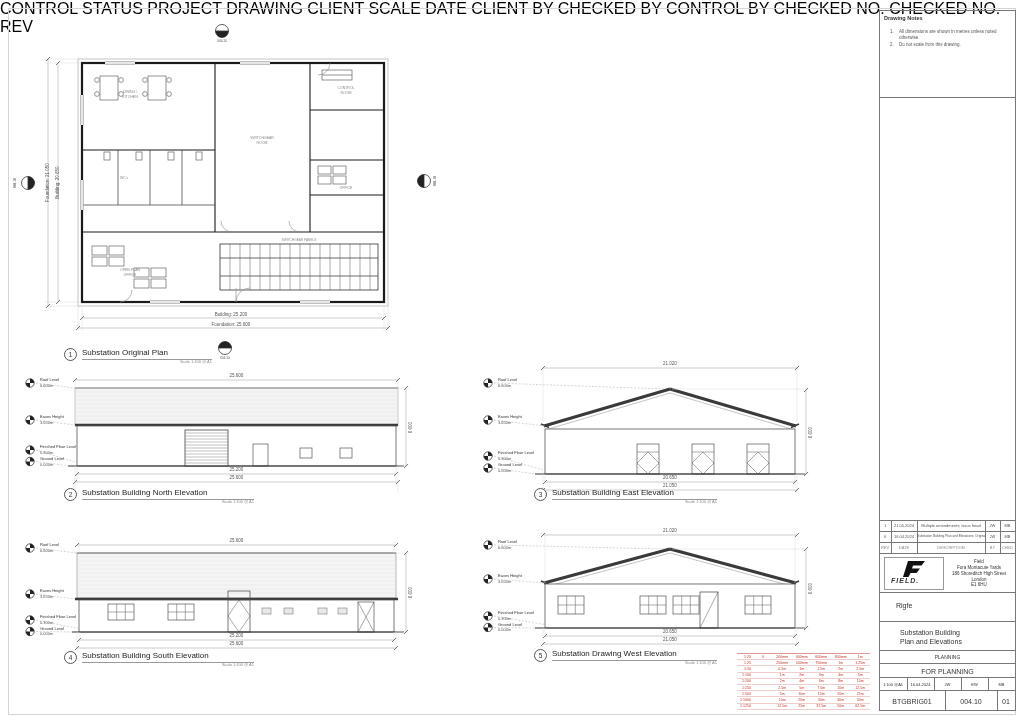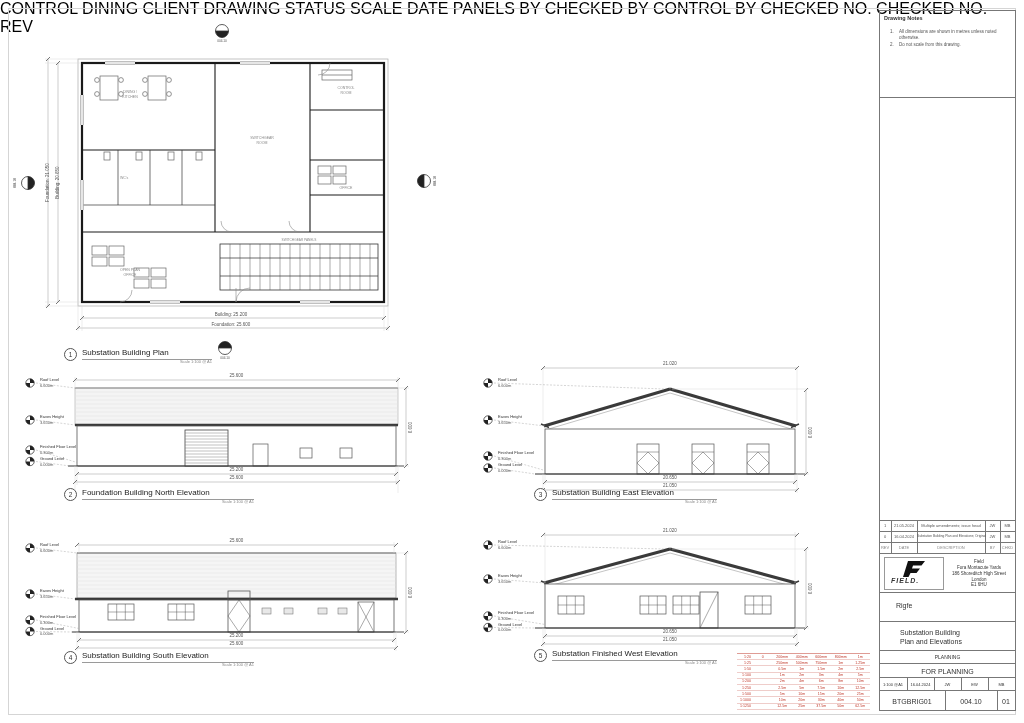--- a/index.html
+++ b/index.html
@@ -231,38 +231,38 @@
   <span class="t f45 c" style="left:74px;top:321.5px;width:314px">Foundation: 25.600</span>
   <span class="t f45 c rot" style="left:13px;top:180px;width:70px">Foundation: 21.050</span>
   <span class="t f45 c rot" style="left:23px;top:180px;width:70px">Building: 20.650</span>
 
   <span class="t f3 c" style="left:208px;top:39.5px;width:28px">004.10</span>
   <span class="t f3 c" style="left:211px;top:356.5px;width:28px">004.10</span>
   <span class="t f3 c rot" style="left:2px;top:180.5px;width:28px">004.10</span>
   <span class="t f3 c rot" style="left:422px;top:178.5px;width:28px">004.10</span>
 
   <span class="vnum" style="left:64px;top:348px">1</span>
-  <span class="t vtitle" style="left:82px;top:348px">Substation Building Plan</span>
+  <span class="t vtitle" style="left:82px;top:348px">Substation Original Plan</span>
   <div class="line hl" style="left:82px;top:359px;width:130px"></div>
   <span class="t f4 gy r" style="left:82px;top:360px;width:130px">Scale 1:100 @ A1</span>
 
   <span class="t f45 c" style="left:75px;top:372.5px;width:323px">25.600</span>
   <span class="t f45 c" style="left:77px;top:467px;width:319px">25.200</span>
   <span class="t f45 c" style="left:75px;top:475px;width:323px">25.600</span>
   <span class="t f45 c rot" style="left:391px;top:424.5px;width:40px">6.600</span>
   <span class="t f4 dk" style="left:40px;top:378px">Roof Level</span>
   <span class="t f4" style="left:40px;top:383.5px">6.600m</span>
   <span class="t f4 dk" style="left:40px;top:415px">Eaves Height</span>
   <span class="t f4" style="left:40px;top:420.5px">3.650m</span>
   <span class="t f4 dk" style="left:40px;top:445px">Finished Floor Level</span>
   <span class="t f4" style="left:40px;top:450.5px">0.300m</span>
   <span class="t f4 dk" style="left:40px;top:457px">Ground Level</span>
   <span class="t f4" style="left:40px;top:462.5px">0.000m</span>
   <span class="vnum" style="left:64px;top:488px">2</span>
-  <span class="t vtitle" style="left:82px;top:488px">Foundation Building North Elevation</span>
+  <span class="t vtitle" style="left:82px;top:488px">Substation Building North Elevation</span>
   <div class="line hl" style="left:82px;top:499px;width:172px"></div>
   <span class="t f4 gy r" style="left:82px;top:500px;width:172px">Scale 1:100 @ A1</span>
 
   <span class="t f45 c" style="left:543px;top:361px;width:254px">21.020</span>
   <span class="t f45 c" style="left:545px;top:475px;width:250px">20.650</span>
   <span class="t f45 c" style="left:543px;top:483px;width:254px">21.050</span>
   <span class="t f45 c rot" style="left:791px;top:429.5px;width:40px">6.600</span>
   <span class="t f4 dk" style="left:498px;top:378px">Roof Level</span>
   <span class="t f4" style="left:498px;top:383.5px">6.600m</span>
   <span class="t f4 dk" style="left:498px;top:415px">Eaves Height</span>
@@ -299,21 +299,21 @@
   <span class="t f45 c rot" style="left:791px;top:585.5px;width:40px">6.600</span>
   <span class="t f4 dk" style="left:498px;top:540px">Roof Level</span>
   <span class="t f4" style="left:498px;top:545.5px">6.600m</span>
   <span class="t f4 dk" style="left:498px;top:574px">Eaves Height</span>
   <span class="t f4" style="left:498px;top:579.5px">3.650m</span>
   <span class="t f4 dk" style="left:498px;top:611px">Finished Floor Level</span>
   <span class="t f4" style="left:498px;top:616.5px">0.300m</span>
   <span class="t f4 dk" style="left:498px;top:622.5px">Ground Level</span>
   <span class="t f4" style="left:498px;top:628px">0.000m</span>
   <span class="vnum" style="left:534px;top:649px">5</span>
-  <span class="t vtitle" style="left:552px;top:649px">Substation Finished West Elevation</span>
+  <span class="t vtitle" style="left:552px;top:649px">Substation Drawing West Elevation</span>
   <div class="line hl" style="left:552px;top:660px;width:165px"></div>
   <span class="t f4 gy r" style="left:552px;top:661px;width:165px">Scale 1:100 @ A1</span>
 
   <div class="scalebar">
       <div class="sb-row">
         <span class="sb-label">1:20</span>
         <span class="sb-tick">0</span>
         <span class="sb-tick">200mm</span>
         <span class="sb-tick">400mm</span>
         <span class="sb-tick">600mm</span>
@@ -453,42 +453,42 @@
 Fora Montacute Yards
 186 Shoreditch High Street
 London
 E1 6HU</span>
 
     
     <span class="cell-label" style="left:882px;top:594px">CONTROL</span>
     <span class="t f7 dk" style="left:896px;top:602px">Rigfe</span>
 
     
-    <span class="cell-label" style="left:882px;top:623px">DINING</span>
+    <span class="cell-label" style="left:882px;top:623px">STATUS</span>
     <span class="t f7 dk pre" style="left:900px;top:628px">Substation Building
 Plan and Elevations</span>
 
     
-    <span class="cell-label" style="left:882px;top:651px">CLIENT</span>
+    <span class="cell-label" style="left:882px;top:651px">PROJECT</span>
     <span class="t f5 c dk" style="left:879px;top:655px;width:137px">PLANNING</span>
 
     
-    <span class="cell-label" style="left:882px;top:664px">DRAWING STATUS</span>
+    <span class="cell-label" style="left:882px;top:664px">DRAWING CLIENT</span>
     <span class="t f7 c dk" style="left:879px;top:668px;width:137px">FOR PLANNING</span>
 
     
     <div class="dline vl" style="left:907px;top:677px;height:13px"></div>
     <div class="dline vl" style="left:934px;top:677px;height:13px"></div>
     <div class="dline vl" style="left:961px;top:677px;height:13px"></div>
     <div class="dline vl" style="left:988px;top:677px;height:13px"></div>
     <span class="cell-label c" style="left:879px;top:678px;width:28px">SCALE</span>
     <span class="t f4 c cellv" style="left:879px;top:683px;width:28px">1:100 @A1</span>
     <span class="cell-label c" style="left:907px;top:678px;width:27px">DATE</span>
     <span class="t f4 c cellv" style="left:907px;top:683px;width:27px">16.04.2024</span>
-    <span class="cell-label c" style="left:934px;top:678px;width:27px">PANELS BY</span>
+    <span class="cell-label c" style="left:934px;top:678px;width:27px">CLIENT BY</span>
     <span class="t f4 c cellv" style="left:934px;top:683px;width:27px">JW</span>
     <span class="cell-label c" style="left:961px;top:678px;width:27px">CHECKED BY</span>
     <span class="t f4 c cellv" style="left:961px;top:683px;width:27px">EW</span>
     <span class="cell-label c" style="left:988px;top:678px;width:27px">CONTROL BY</span>
     <span class="t f4 c cellv" style="left:988px;top:683px;width:27px">MB</span>
 
     
     <div class="dline vl" style="left:945px;top:690px;height:20px"></div>
     <div class="dline vl" style="left:997px;top:690px;height:20px"></div>
     <span class="cell-label" style="left:882px;top:691px">CHECKED NO.</span>

